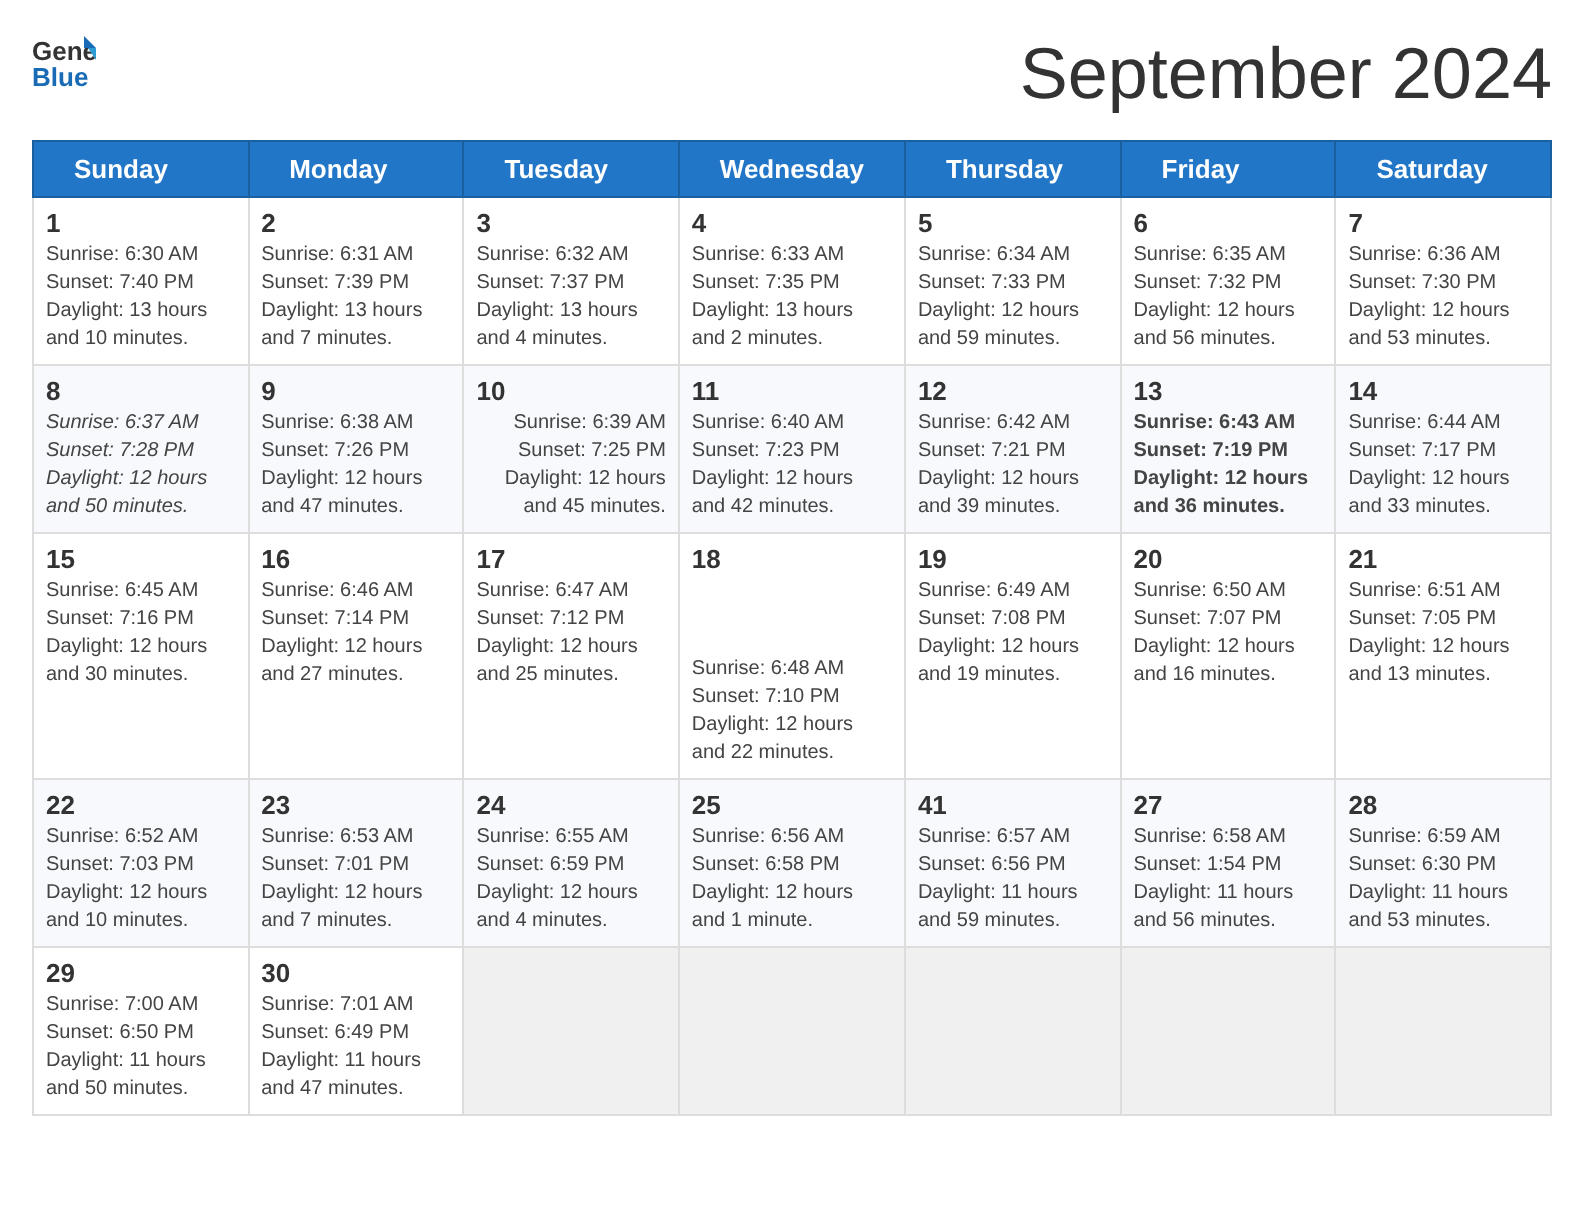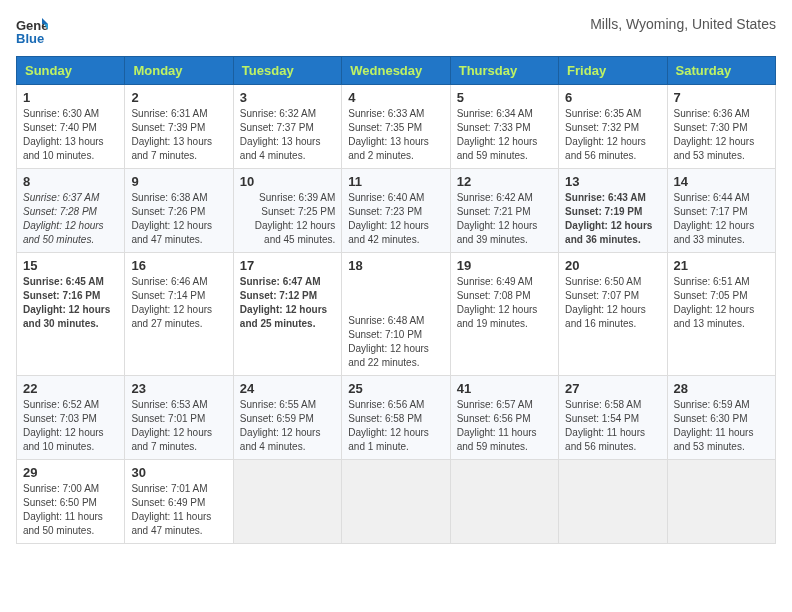--- a/index.html
+++ b/index.html
@@ -37,24 +37,24 @@
       font-size: 14px;
       color: #555;
     }
     .calendar {
       width: 100%;
       border-collapse: collapse;
       border: 1px solid #ccc;
     }
     .calendar th {
       background-color: #2176c7;
-      color: #bef264;
+      color: #ffffff;
       font-size: 13px;
       font-weight: bold;
-      padding: 6px 8px;
+      padding: 6px 20px;
       text-align: left;
       border: 1px solid #1a5fa0;
     }
     .calendar td {
       vertical-align: top;
       padding: 5px 6px;
       border: 1px solid #ddd;
       font-size: 10.5px;
       color: #333;
       background: #fff;
@@ -85,21 +85,21 @@
 <div class="header">
   <div class="logo">
     <svg class="logo-icon" viewBox="0 0 32 28">
       <text x="0" y="14" font-size="13" font-weight="bold" fill="#333">General</text>
       <text x="0" y="27" font-size="13" font-weight="bold" fill="#1a6bb5">Blue</text>
       <polygon points="26,2 32,8 26,8" fill="#1a6bb5"></polygon>
       <polygon points="28,8 32,8 32,14" fill="#2e9cd4"></polygon>
     </svg>
   </div>
   <div class="title-block">
-    <div class="location">Mills, Wyoming, United States</div>
+    <div class="month-title">September 2024</div>
   </div>
 </div>
 
 <table class="calendar">
   <thead>
     <tr>
     <th>Sunday</th>
         <th>Monday</th>
         <th>Tuesday</th>
         <th>Wednesday</th>
@@ -193,33 +193,33 @@
         <td>
           <span class="day-num">14</span>
           <div class="day-info" style="white-space: pre-line;">Sunrise: 6:44 AM
 Sunset: 7:17 PM
 Daylight: 12 hours and 33 minutes.</div>
         </td>
       </tr>
       <tr>
         <td>
           <span class="day-num">15</span>
-          <div class="day-info" style="white-space: pre-line; font-weight: bold;">Sunrise: 6:45 AM
+          <div class="day-info" style="white-space: pre-line;">Sunrise: 6:45 AM
 Sunset: 7:16 PM
 Daylight: 12 hours and 30 minutes.</div>
         </td>
         <td>
           <span class="day-num">16</span>
           <div class="day-info" style="white-space: pre-line;">Sunrise: 6:46 AM
 Sunset: 7:14 PM
 Daylight: 12 hours and 27 minutes.</div>
         </td>
         <td>
           <span class="day-num">17</span>
-          <div class="day-info" style="white-space: pre-line; font-weight: bold;">Sunrise: 6:47 AM
+          <div class="day-info" style="white-space: pre-line;">Sunrise: 6:47 AM
 Sunset: 7:12 PM
 Daylight: 12 hours and 25 minutes.</div>
         </td>
         <td>
           <span class="day-num">18</span>
           <div class="day-info" style="white-space: pre-line; margin-top: 41px;">Sunrise: 6:48 AM
 Sunset: 7:10 PM
 Daylight: 12 hours and 22 minutes.</div>
         </td>
         <td>

